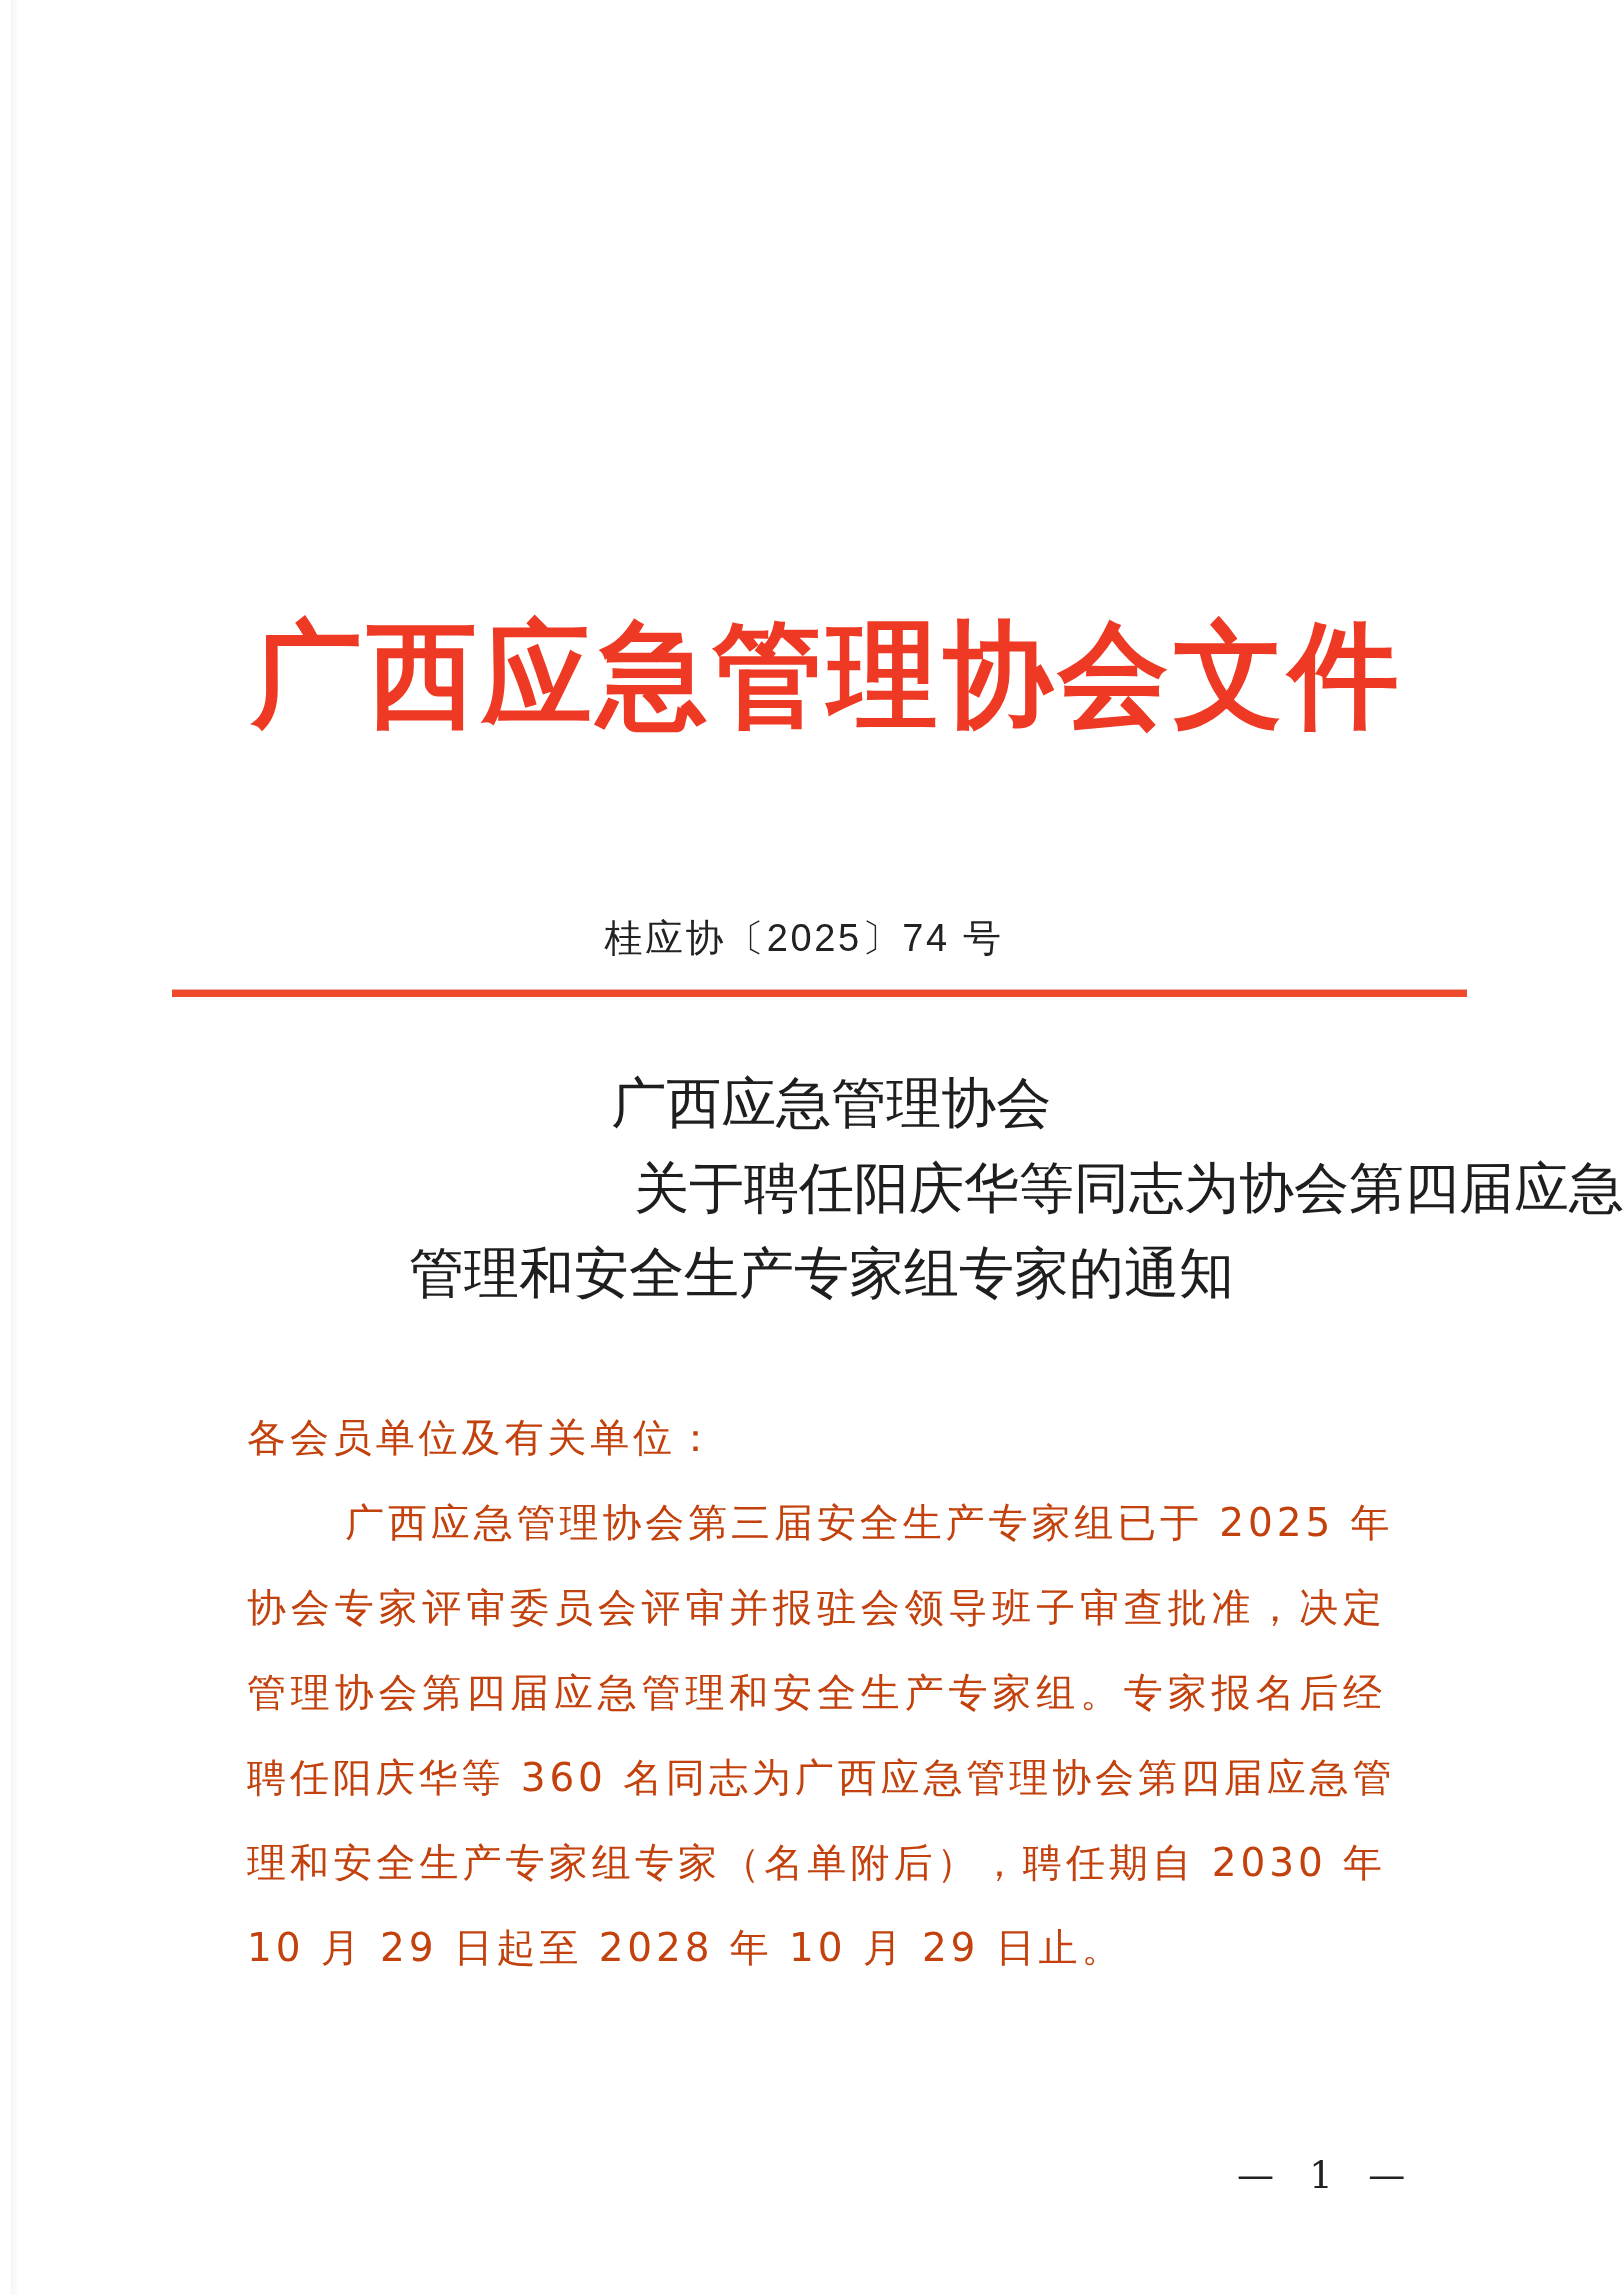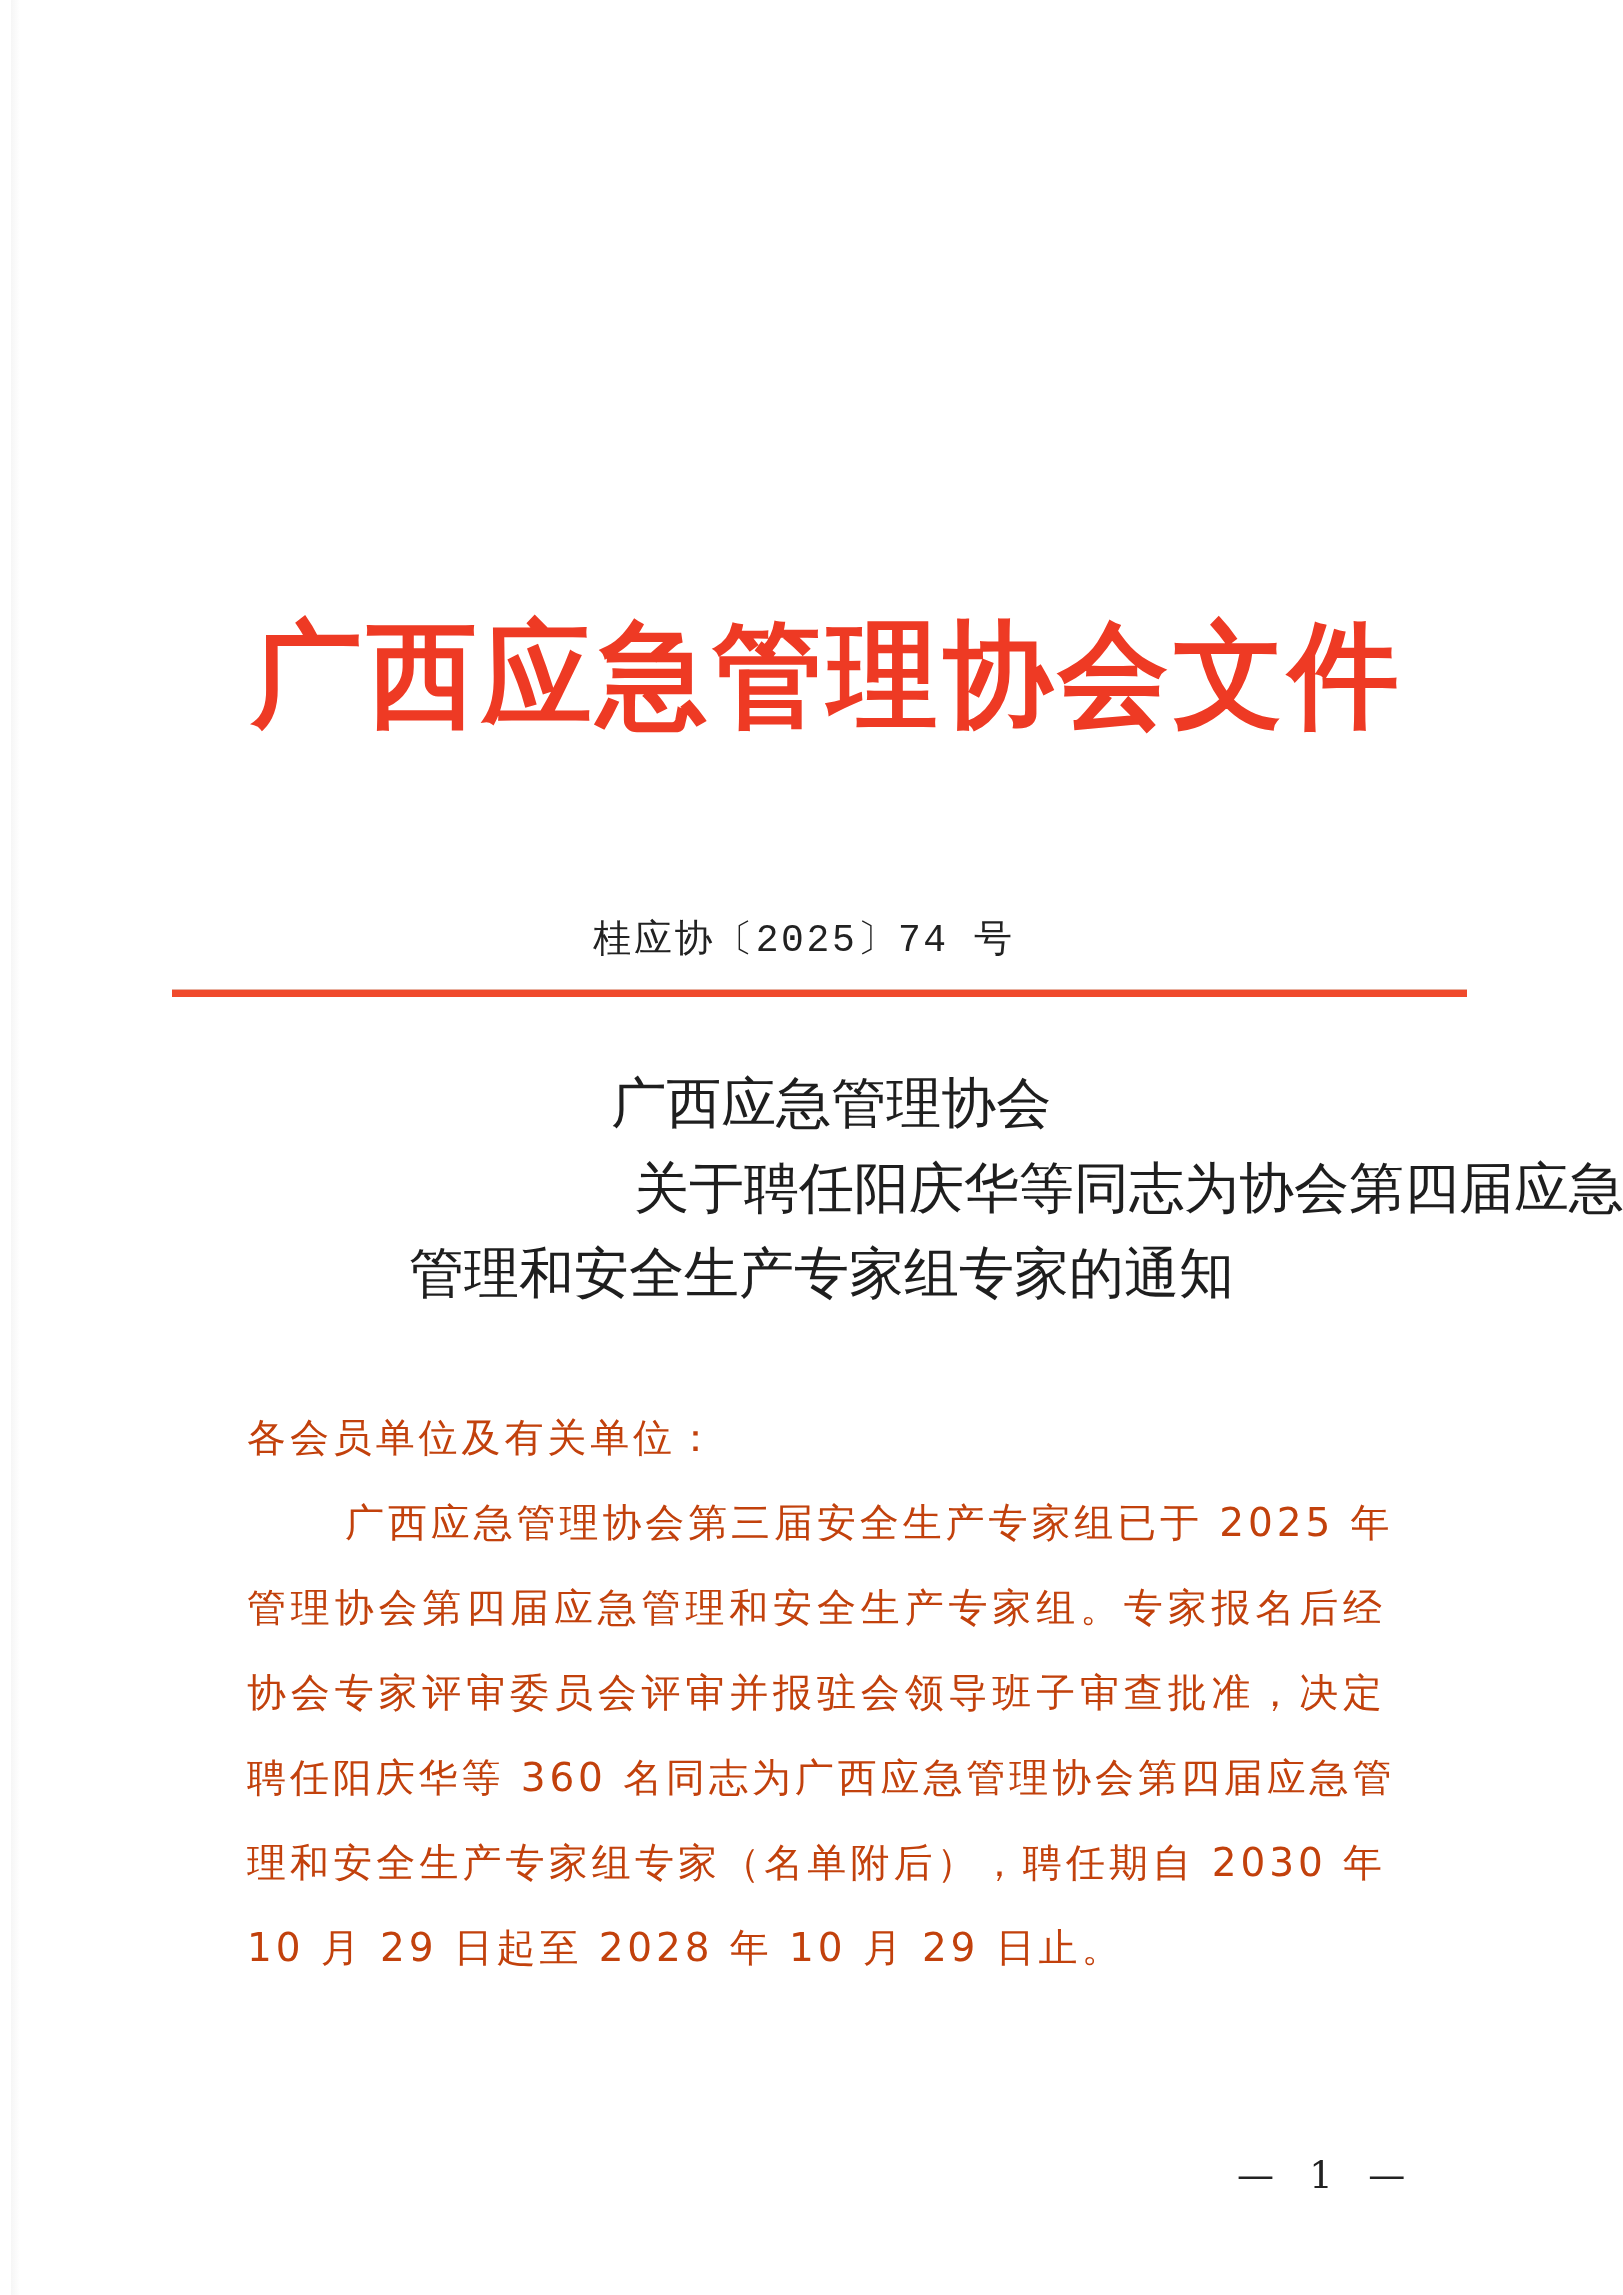--- a/index.html
+++ b/index.html
@@ -43,21 +43,21 @@
       display: inline-block;
       width: 115px;
       text-align: center;
     }
     .doc-number {
       position: absolute;
       left: 0;
       right: 16px;
       top: 913px;
       text-align: center;
-      font-family: Liberation Mono, monospace;
+      font-family: Liberation Sans, sans-serif;
       font-size: 38px;
       letter-spacing: 2.6px;
       color: #222;
     }
     .red-rule {
       position: absolute;
       left: 172px;
       top: 989px;
       width: 1295px;
       height: 7.2px;
@@ -129,21 +129,21 @@
 
 <div class="title-block">
   <span class="title-line l1">广西应急管理协会</span>
   <span class="title-line l2">关于聘任阳庆华等同志为协会第四届应急</span>
   <span class="title-line l3">管理和安全生产专家组专家的通知</span>
 </div>
 
 <div class="body-text">
   <span class="salutation">各会员单位及有关单位：</span>
   <span class="para-line first">广西应急管理协会第三届安全生产专家组已于 2025 年</span>
+  <span class="para-line">协会专家评审委员会评审并报驻会领导班子审查批准，决定</span>
   <span class="para-line">管理协会第四届应急管理和安全生产专家组。专家报名后经</span>
-  <span class="para-line">协会专家评审委员会评审并报驻会领导班子审查批准，决定</span>
   <span class="para-line">聘任阳庆华等 360 名同志为广西应急管理协会第四届应急管</span>
   <span class="para-line">理和安全生产专家组专家（名单附后），聘任期自 2030 年</span>
   <span class="para-line last">10 月 29 日起至 2028 年 10 月 29 日止。</span>
 </div>
 
 <div class="page-number">— 1 —</div>
 
 
 </body></html>

